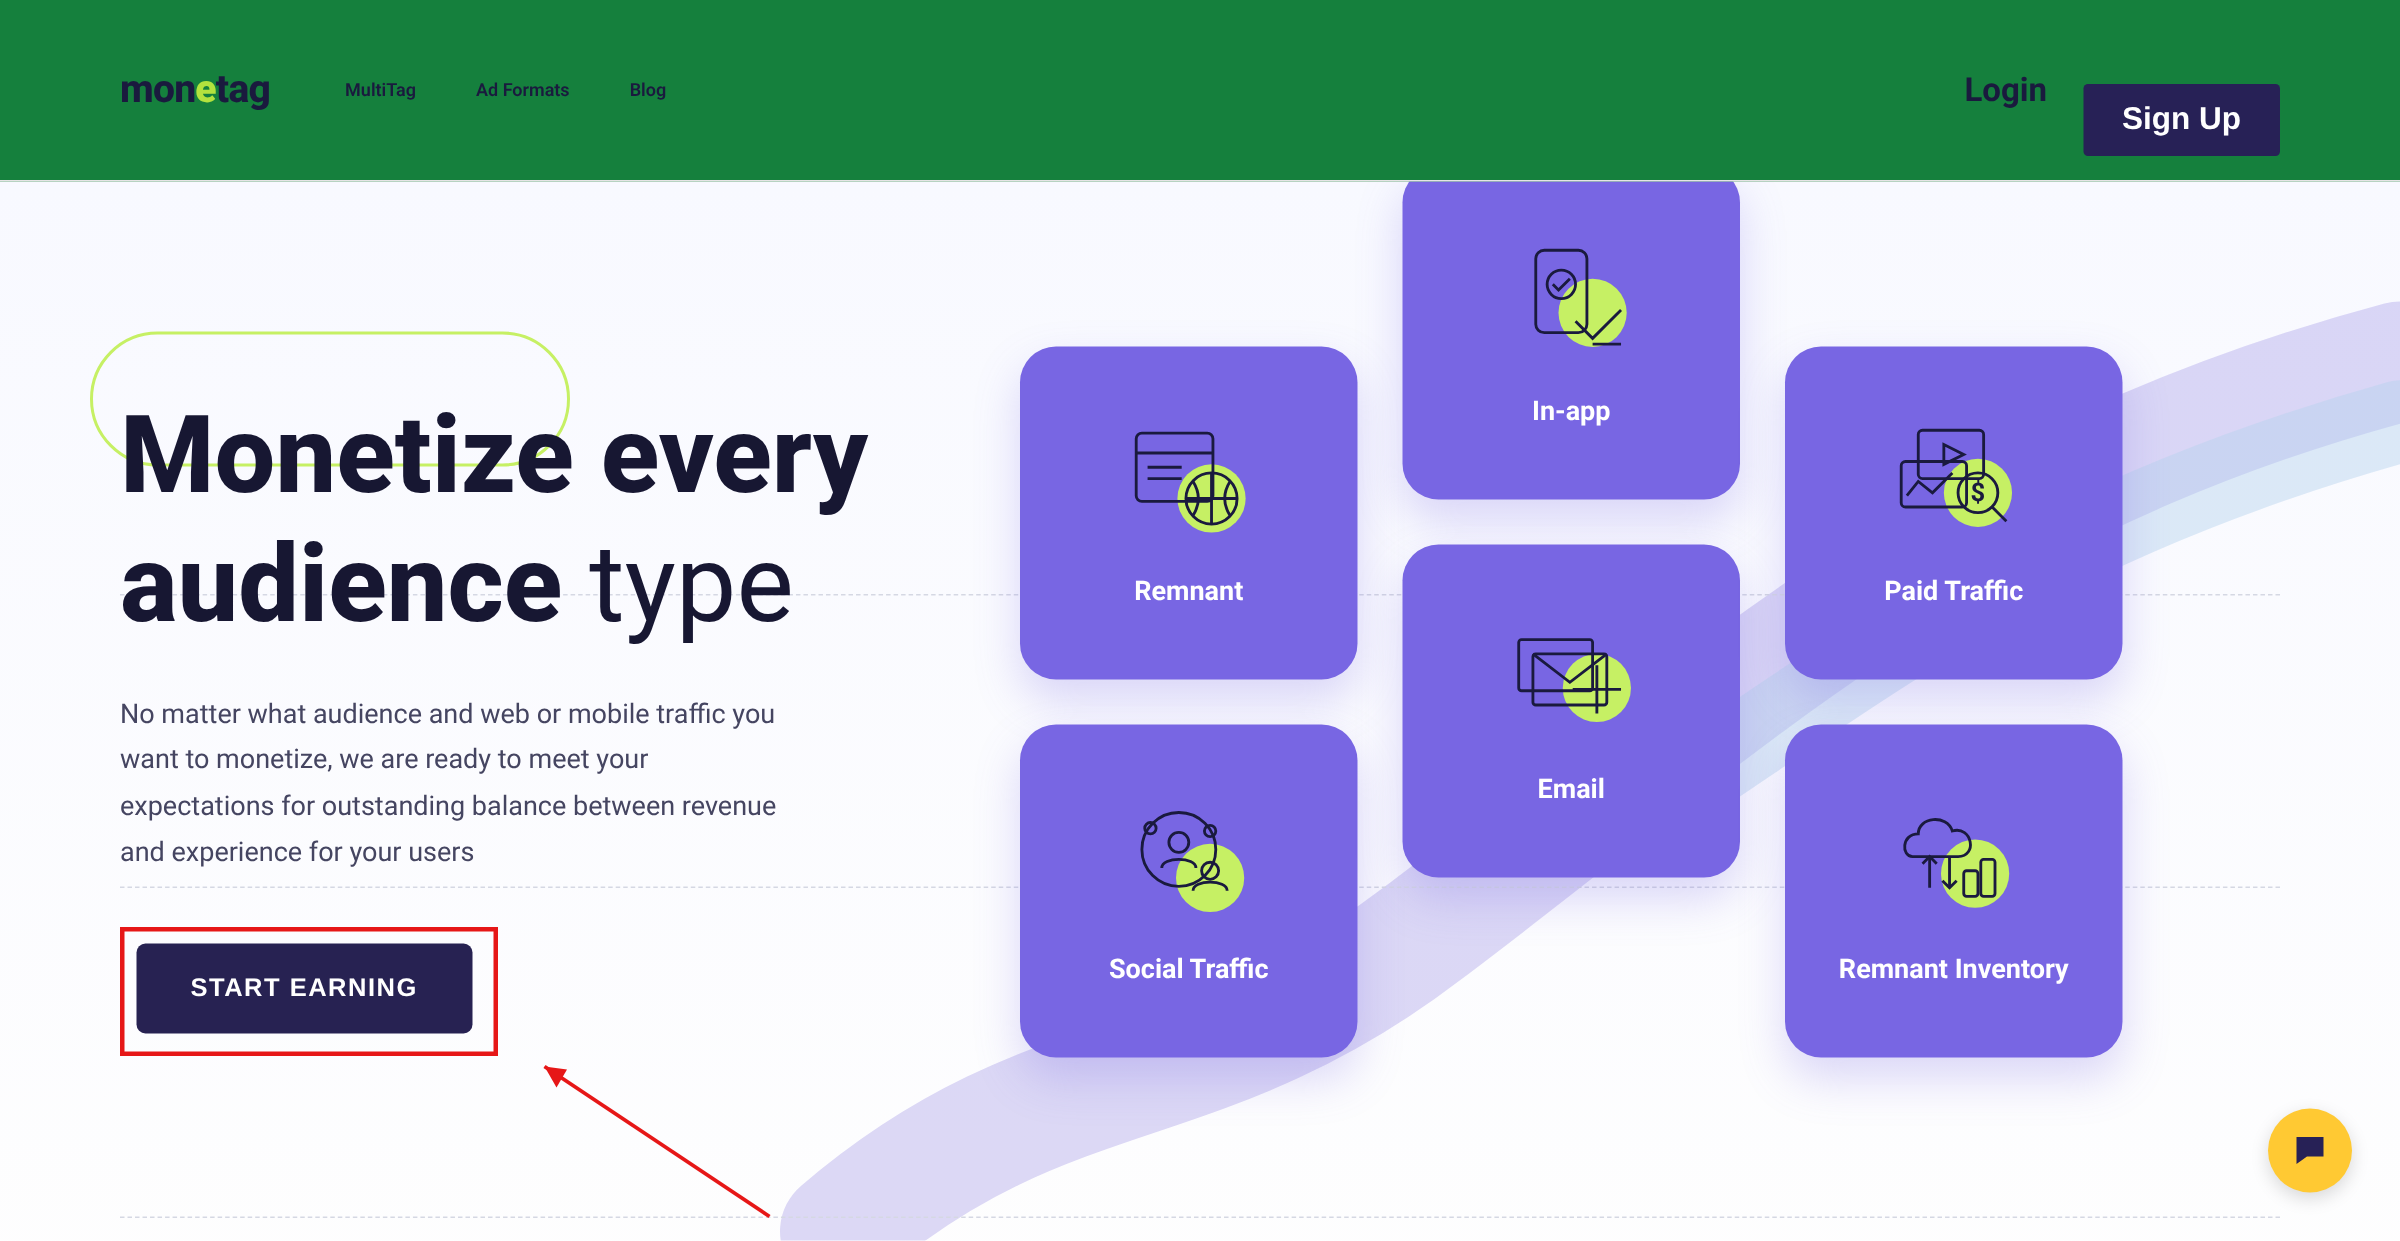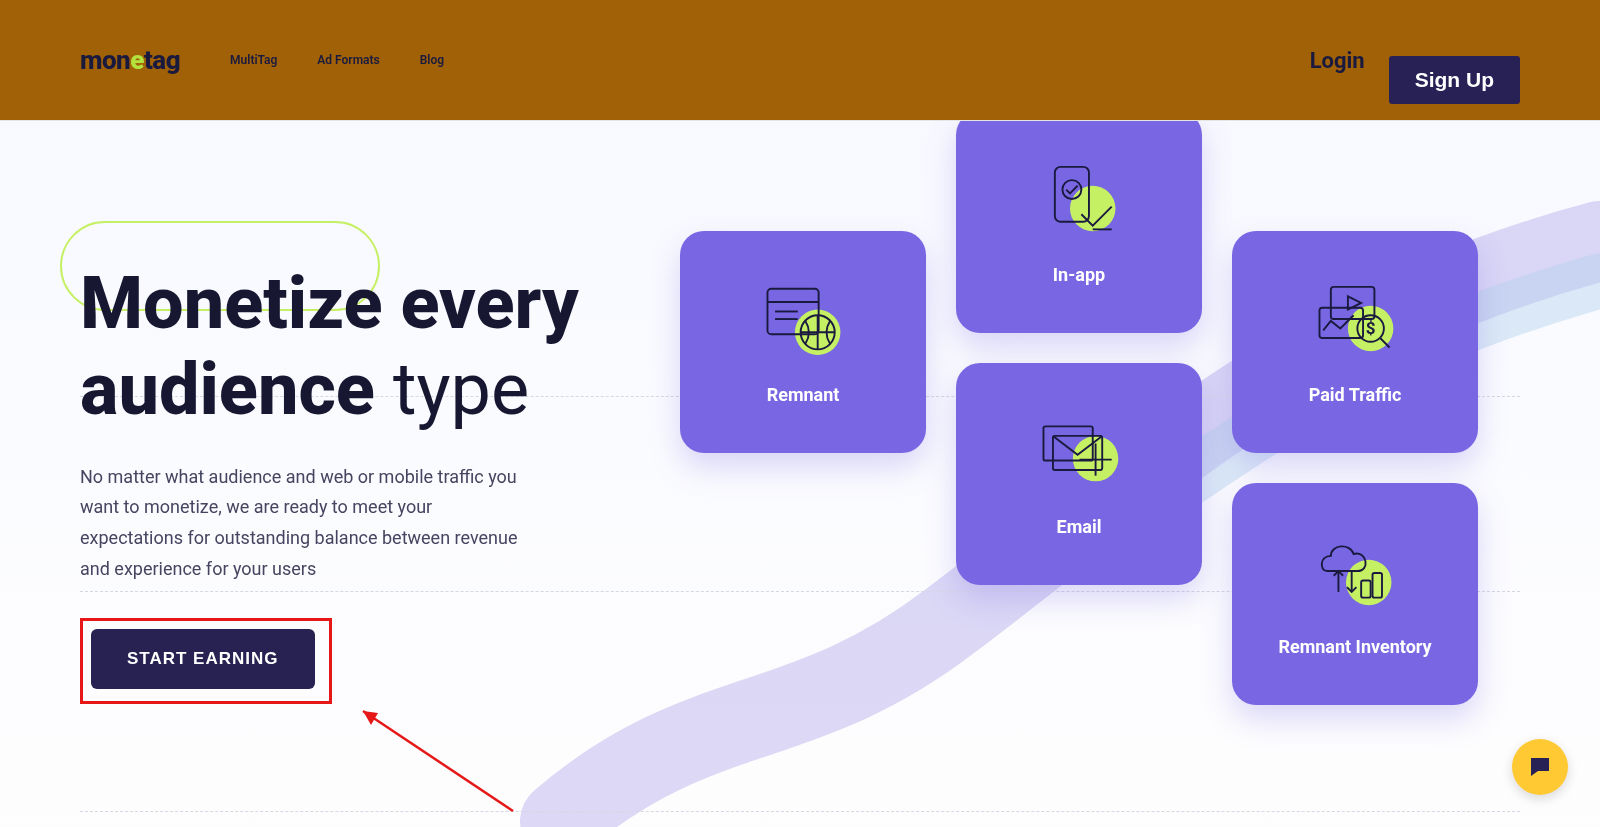--- a/index.html
+++ b/index.html
@@ -10,21 +10,21 @@
       background: #fff;
       position: relative;
       overflow: hidden;
     }
     .header {
       display: flex;
       align-items: center;
       justify-content: space-between;
       padding: 16px 80px;
       border-bottom: 1px solid #e5e5e5;
-      background: #a16207;
+      background: #15803d;
       position: relative;
       z-index: 10;
     }
     .header-left {
       display: flex;
       align-items: center;
       gap: 50px;
     }
     .logo {
       font-size: 26px;
@@ -162,21 +162,21 @@
     }
     .card-column {
       display: flex;
       flex-direction: column;
       gap: 30px;
     }
     .card-column.mid {
       margin-top: -120px;
     }
     .card {
-      width: 246px;
+      width: 225px;
       height: 222px;
       background: #7866e3;
       border-radius: 24px;
       display: flex;
       flex-direction: column;
       align-items: center;
       justify-content: center;
       gap: 24px;
       box-shadow: 0 14px 30px rgba(120,102,227,0.25);
     }
@@ -268,20 +268,35 @@
               <rect class="icon-svg" x="10" y="8" width="54" height="48" rx="4"></rect>
               <line class="icon-svg" x1="10" y1="22" x2="64" y2="22"></line>
               <line class="icon-svg" x1="18" y1="32" x2="42" y2="32"></line>
               <line class="icon-svg" x1="18" y1="40" x2="42" y2="40"></line>
               <circle class="icon-svg" cx="63" cy="54" r="18"></circle>
               <path class="icon-svg" d="M45 54 L81 54 M63 36 L63 72 M50 42 C55 50,55 58,50 66 M76 42 C71 50,71 58,76 66"></path>
             </svg>
           </div>
           <div class="card-label">Remnant</div>
         </div>
+        <div class="card">
+          <div class="card-icon">
+            <svg width="95" height="82" viewBox="0 0 95 82">
+              <circle class="accent-circle" cx="62" cy="55" r="24"></circle>
+              <circle class="icon-svg" cx="40" cy="35" r="26"></circle>
+              <circle class="icon-svg" cx="40" cy="30" r="7"></circle>
+              <path class="icon-svg" d="M28 48 C28 40,52 40,52 48"></path>
+              <circle class="icon-svg" cx="20" cy="20" r="4"></circle>
+              <circle class="icon-svg" cx="62" cy="22" r="4"></circle>
+              <circle class="icon-svg" cx="62" cy="50" r="6"></circle>
+              <path class="icon-svg" d="M50 64 C50 56,74 56,74 64"></path>
+            </svg>
+          </div>
+          <div class="card-label">Social Traffic</div>
+        </div>
       </div>
 
       <div class="card-column mid">
         <div class="card">
           <div class="card-icon">
             <svg width="95" height="82" viewBox="0 0 95 82">
               <circle class="accent-circle" cx="62" cy="50" r="24"></circle>
               <rect class="icon-svg" x="22" y="6" width="36" height="58" rx="6"></rect>
               <circle class="icon-svg" cx="40" cy="30" r="10"></circle>
               <path class="icon-svg" d="M34 30 L38 34 L46 26"></path>

